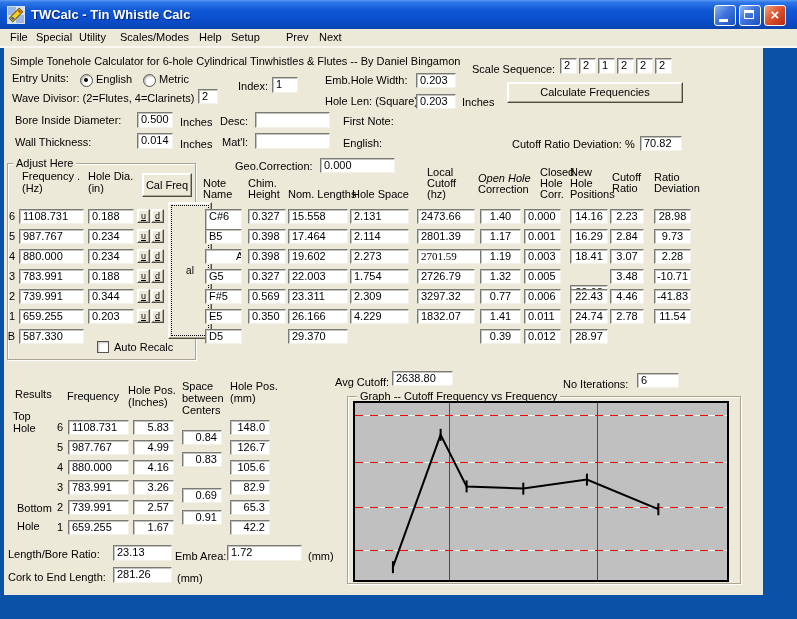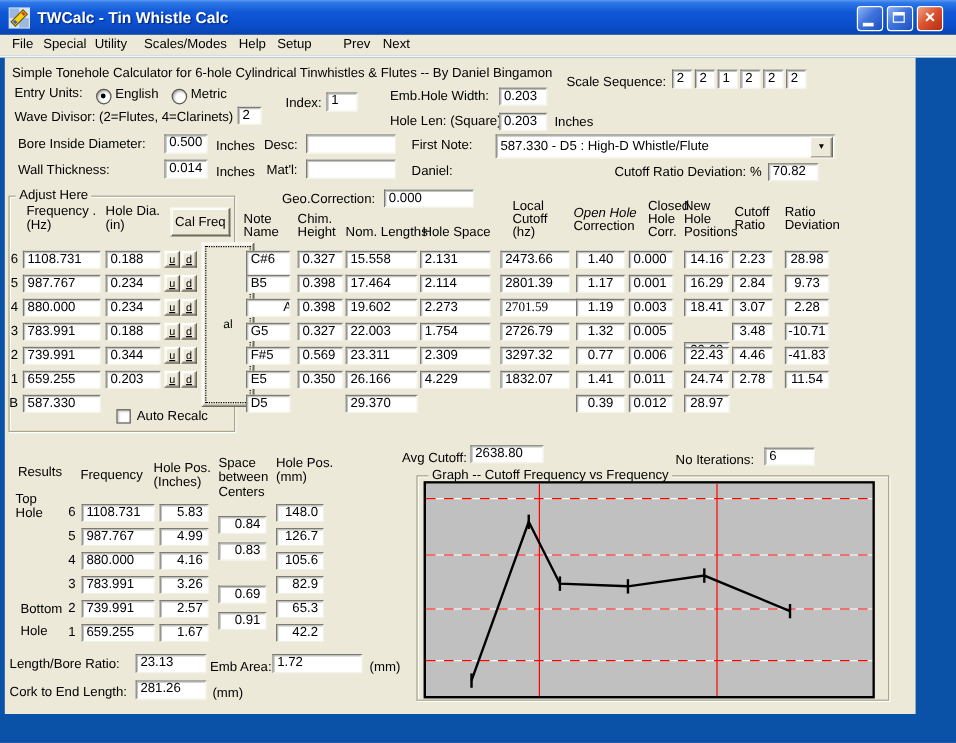--- a/index.html
+++ b/index.html
@@ -92,38 +92,35 @@
   <div class="tf" style="left:272px;top:77px;width:26px;height:16px">1</div>
 
   <div class="lbl" style="left:325px;top:75px">Emb.Hole Width:</div>
   <div class="tf" style="left:416px;top:73px;width:40px;height:15px">0.203</div>
   <div class="lbl" style="left:325px;top:96px">Hole Len: (Square):</div>
   <div class="tf" style="left:416px;top:94px;width:40px;height:15px">0.203</div>
   <div class="lbl" style="left:462px;top:97px">Inches</div>
 
   <div class="lbl" style="left:472px;top:64px">Scale Sequence:</div>
 
+  <div class="btn" style="left:507px;top:82px;width:176px;height:21px;line-height:19px">Calculate Frequencies</div>
 
   <div class="lbl" style="left:15px;top:115px">Bore Inside Diameter:</div>
   <div class="tf" style="left:137px;top:112px;width:36px;height:16px">0.500</div>
   <div class="lbl" style="left:180px;top:117px">Inches</div>
   <div class="lbl" style="left:220px;top:116px">Desc:</div>
   <div class="tf" style="left:255px;top:112px;width:75px;height:16px"></div>
   <div class="lbl" style="left:343px;top:116px">First Note:</div>
-  <div class="tf" style="left:413px;top:112px;width:283px;height:20px;line-height:16px">
-    <span>587.330 - D5 : High-D Whistle/Flute</span>
-    <span class="ddbtn">▼</span>
-  </div>
 
   <div class="lbl" style="left:15px;top:137px">Wall Thickness:</div>
   <div class="tf" style="left:137px;top:133px;width:36px;height:16px">0.014</div>
   <div class="lbl" style="left:180px;top:139px">Inches</div>
   <div class="lbl" style="left:222px;top:137px">Mat'l:</div>
   <div class="tf" style="left:255px;top:133px;width:75px;height:16px"></div>
-  <div class="lbl" style="left:343px;top:138px">Daniel:</div>
+  <div class="lbl" style="left:343px;top:138px">English:</div>
 
   <div class="lbl" style="left:512px;top:139px">Cutoff Ratio Deviation: %</div>
   <div class="tf" style="left:640px;top:136px;width:42px;height:15px">70.82</div>
   <div class="lbl" style="left:235px;top:161px">Geo.Correction:</div>
   <div class="tf" style="left:320px;top:158px;width:75px;height:15px">0.000</div>
 
   <div class="group" style="left:7px;top:163px;width:187px;height:195px"></div>
   <div class="grouplabel" style="left:13px;top:157px">Adjust Here</div>
   <div class="lbl" style="left:22px;top:171px">Frequency .</div>
   <div class="lbl" style="left:22px;top:183px">(Hz)</div>

